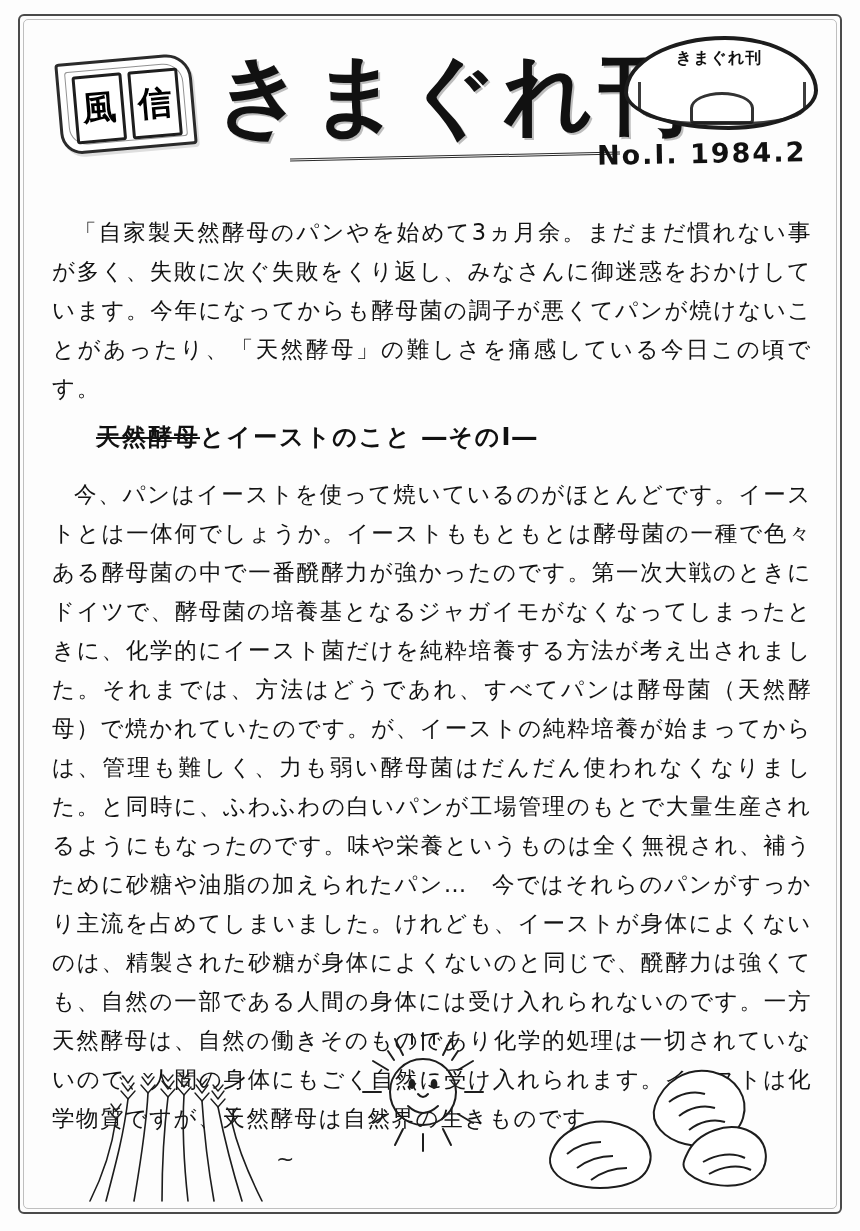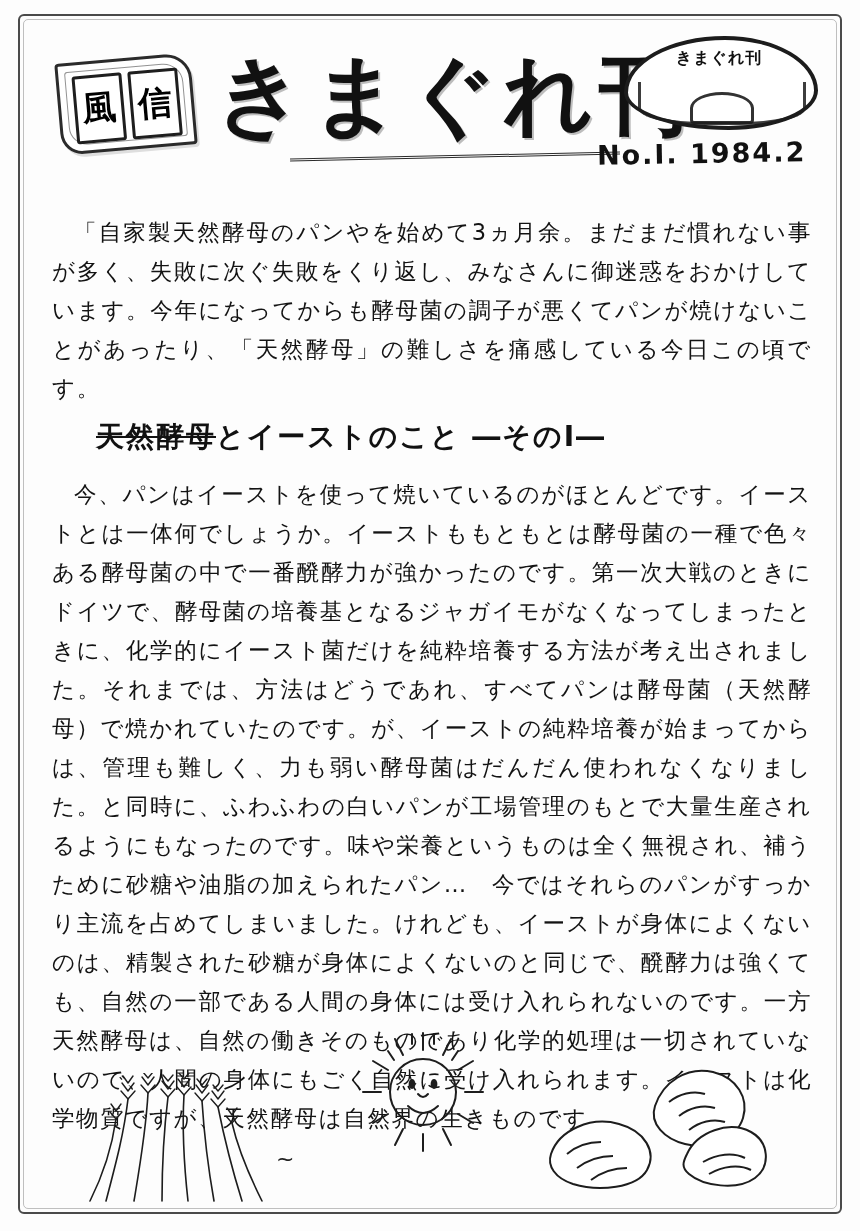--- a/index.html
+++ b/index.html
@@ -188,21 +188,21 @@
     line-height: 39px;
     letter-spacing: 1.6px;
     color: #131313;
     text-align: justify;
     margin: 17px 0 2px 0;
     font-family: "DejaVu Sans", sans-serif;
   }
   .para.indent { text-indent: 22px; }
 
   .section-head {
-    font-size: 28px;
+    font-size: 24px;
     line-height: 42px;
     letter-spacing: 2px;
     font-weight: 700;
     color: #111;
     margin: 8px 0 2px 44px;
   }
   .strike {
     text-decoration: line-through;
     text-decoration-thickness: 2px;
   }

